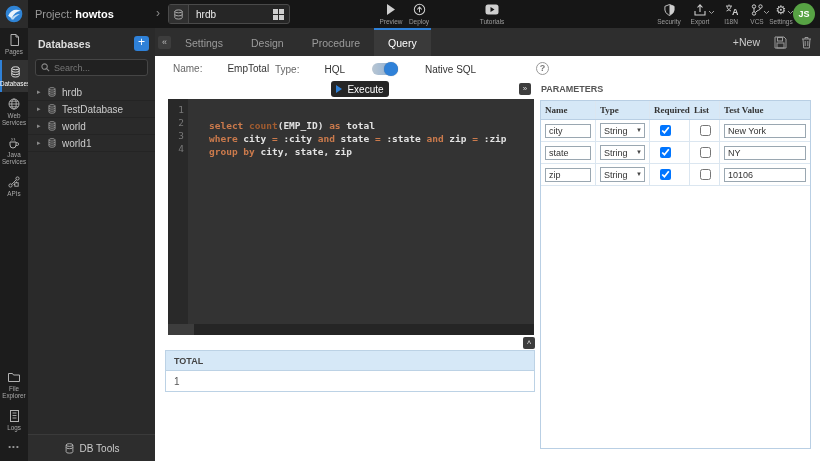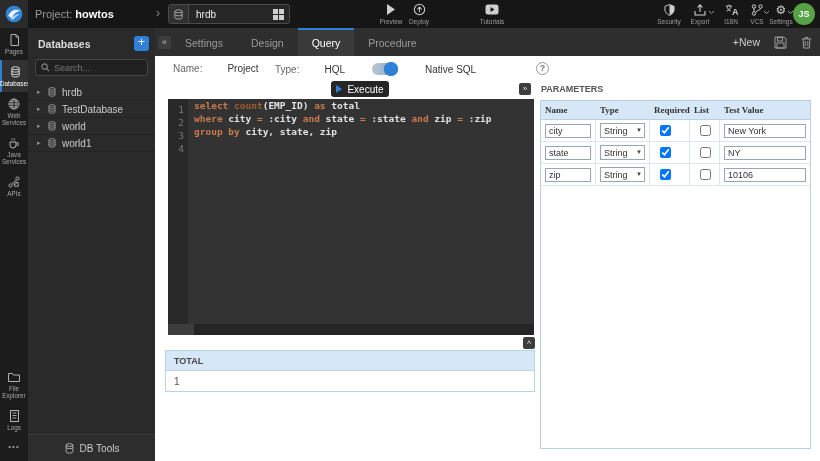--- a/index.html
+++ b/index.html
@@ -85,21 +85,21 @@
     border-bottom:4px solid transparent; margin-right:5px; }
   .exec-btn .lb { color:#fff; font-size:10px; }
 
   .sq-btn { position:absolute; width:12px; height:12px; background:#3d3d3d; border-radius:2px;
     color:#ddd; font-size:8px; text-align:center; line-height:12px; cursor:pointer; }
 
   
   #editor { position:absolute; left:13px; top:43px; width:366px; height:236px; background:#333;
     display:flex; font-family:"DejaVu Sans Mono", monospace; font-size:9.5px; font-weight:bold; line-height:13px; }
   #gutter { width:20px; background:#292929; color:#787878; text-align:right; padding:4px 4px 0 0; font-weight:normal; }
-  #codearea { flex:1; padding:0 0 0 6px; overflow:hidden; }
+  #codearea { flex:1; padding:20px 0 0 6px; overflow:hidden;margin-left:15px; }
   .cl { white-space:pre; color:#e3e3e3; }
   .cl .kw { color:#cb7a4c; }
   .cl .fn { color:#a15c30; }
   .cl .pl { color:#e3e3e3; }
   #editor .hbar { position:absolute; left:0; bottom:0; width:366px; height:11px; background:#252525; }
   #editor .hbar .gpart { position:absolute; left:0; top:0; width:26px; height:11px; background:#3d3d3d; }
 
   
   #results { position:absolute; left:10px; top:294px; width:370px; border:1px solid #bcd2e5; }
   .res-head { height:20px; background:#d6e8f7; border-bottom:1px solid #bcd2e5; display:flex; align-items:center;
@@ -347,22 +347,22 @@
         </svg>
       <span class="nm">DB Tools</span>
     </div>
   </div>
 
   <div id="main">
     <div id="tabbar">
       <span class="collapse-sq">«</span>
       <span class="tab">Settings</span>
       <span class="tab">Design</span>
+      <span class="tab">Procedure</span>
       <span class="tab active">Query</span>
-      <span class="tab">Procedure</span>
       <span class="tabbar-right">
         <span class="newbtn">+New</span>
         <span class="tb-icbtn">
           <svg width="13" height="13" viewBox="0 0 13 13">
               <path d="M1,1 h9 l2,2 v9 h-11 z" fill="none" stroke="#9a9a9a" stroke-width="1"></path>
               <rect x="3.5" y="1.5" width="5" height="3.5" fill="none" stroke="#9a9a9a" stroke-width="1"></rect>
               <rect x="3" y="7" width="7" height="5" fill="none" stroke="#9a9a9a" stroke-width="1"></rect>
             </svg>
         </span>
         <span class="tb-icbtn">
@@ -370,21 +370,21 @@
               <path d="M1,3 h9 M4,3 V1.5 h3 V3 M2,3 l0.7,9 h5.6 L9,3 M4.2,5 v5 M6.8,5 v5" fill="none" stroke="#9a9a9a" stroke-width="1"></path>
             </svg>
         </span>
       </span>
     </div>
 
     <div id="content">
 
       <div class="cfg" style="left:18px; top:7px;">
         <span>Name:</span>
-        <span class="val">Project</span>
+        <span class="val">EmpTotal</span>
       </div>
       <div class="cfg" style="left:120px; top:7px;">
         <span>Type:</span>
         <span class="val">HQL</span>
         <span class="toggle">
             <span class="knob"></span>
           </span>
         <span class="val" style="margin-left:0">Native SQL</span>
       </div>
       <div class="help">?</div>

